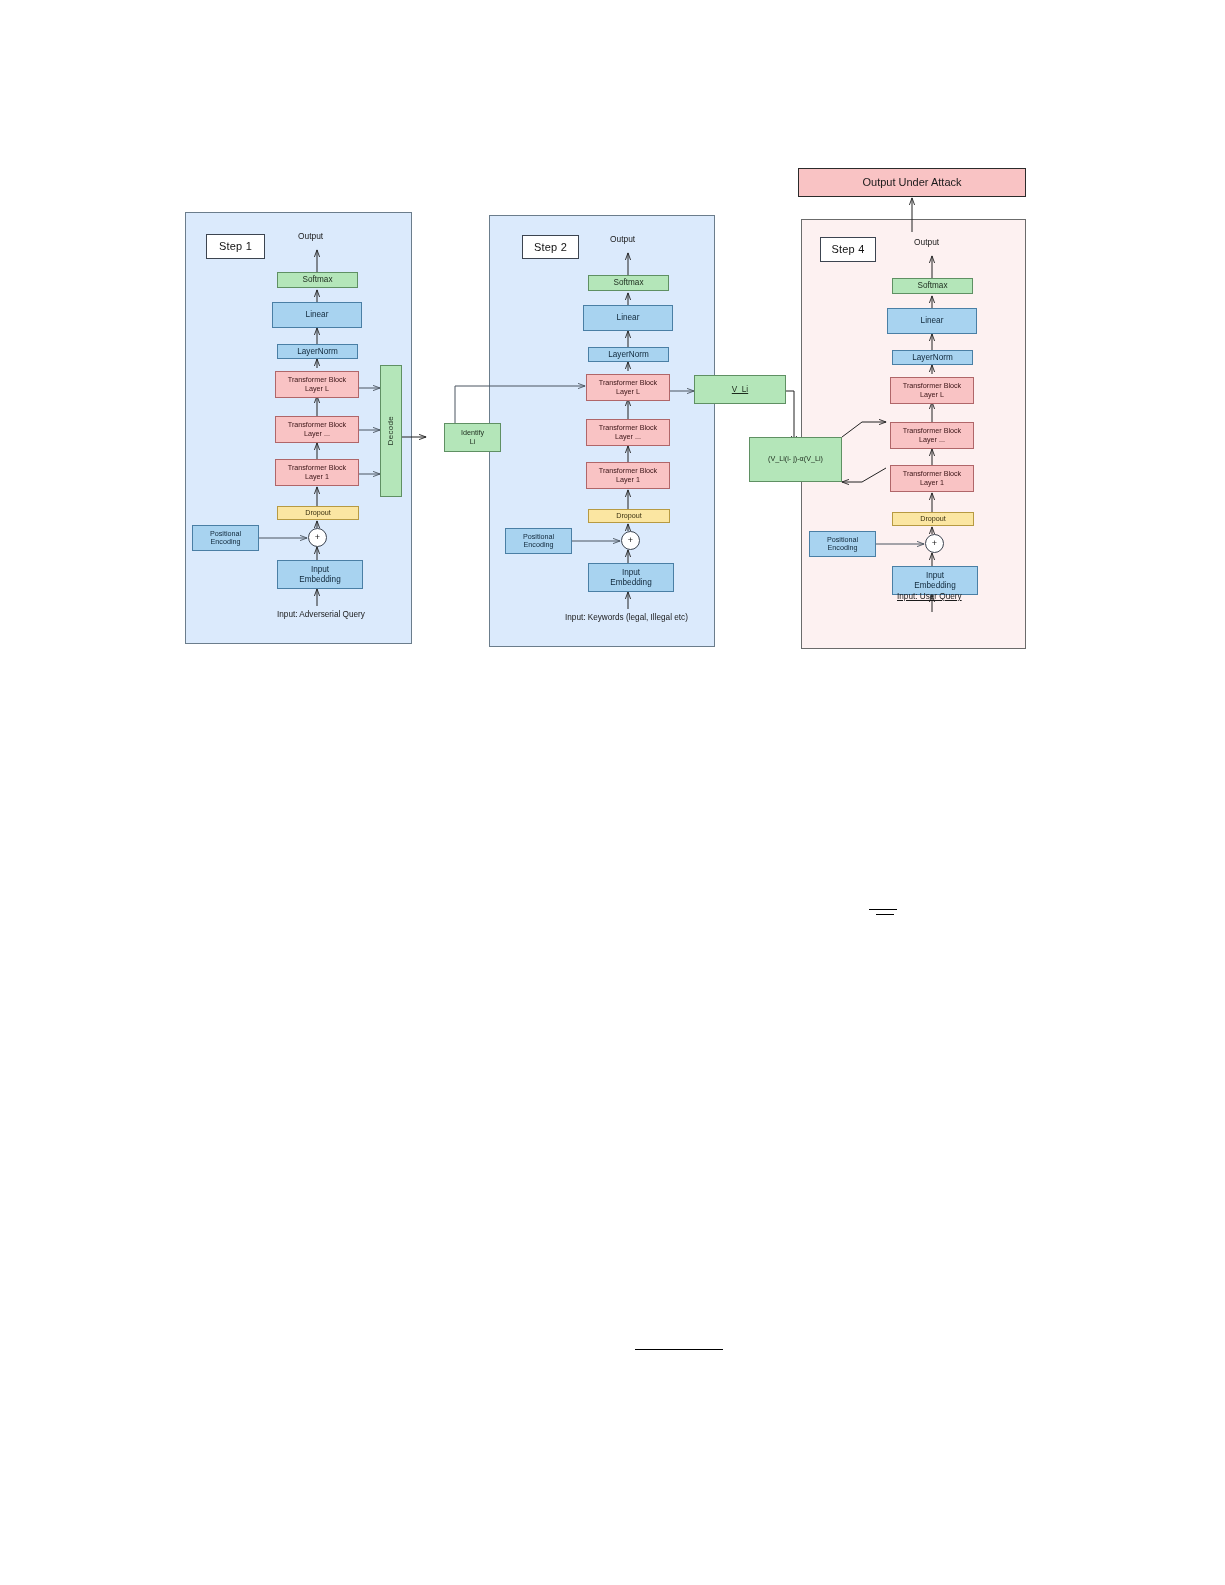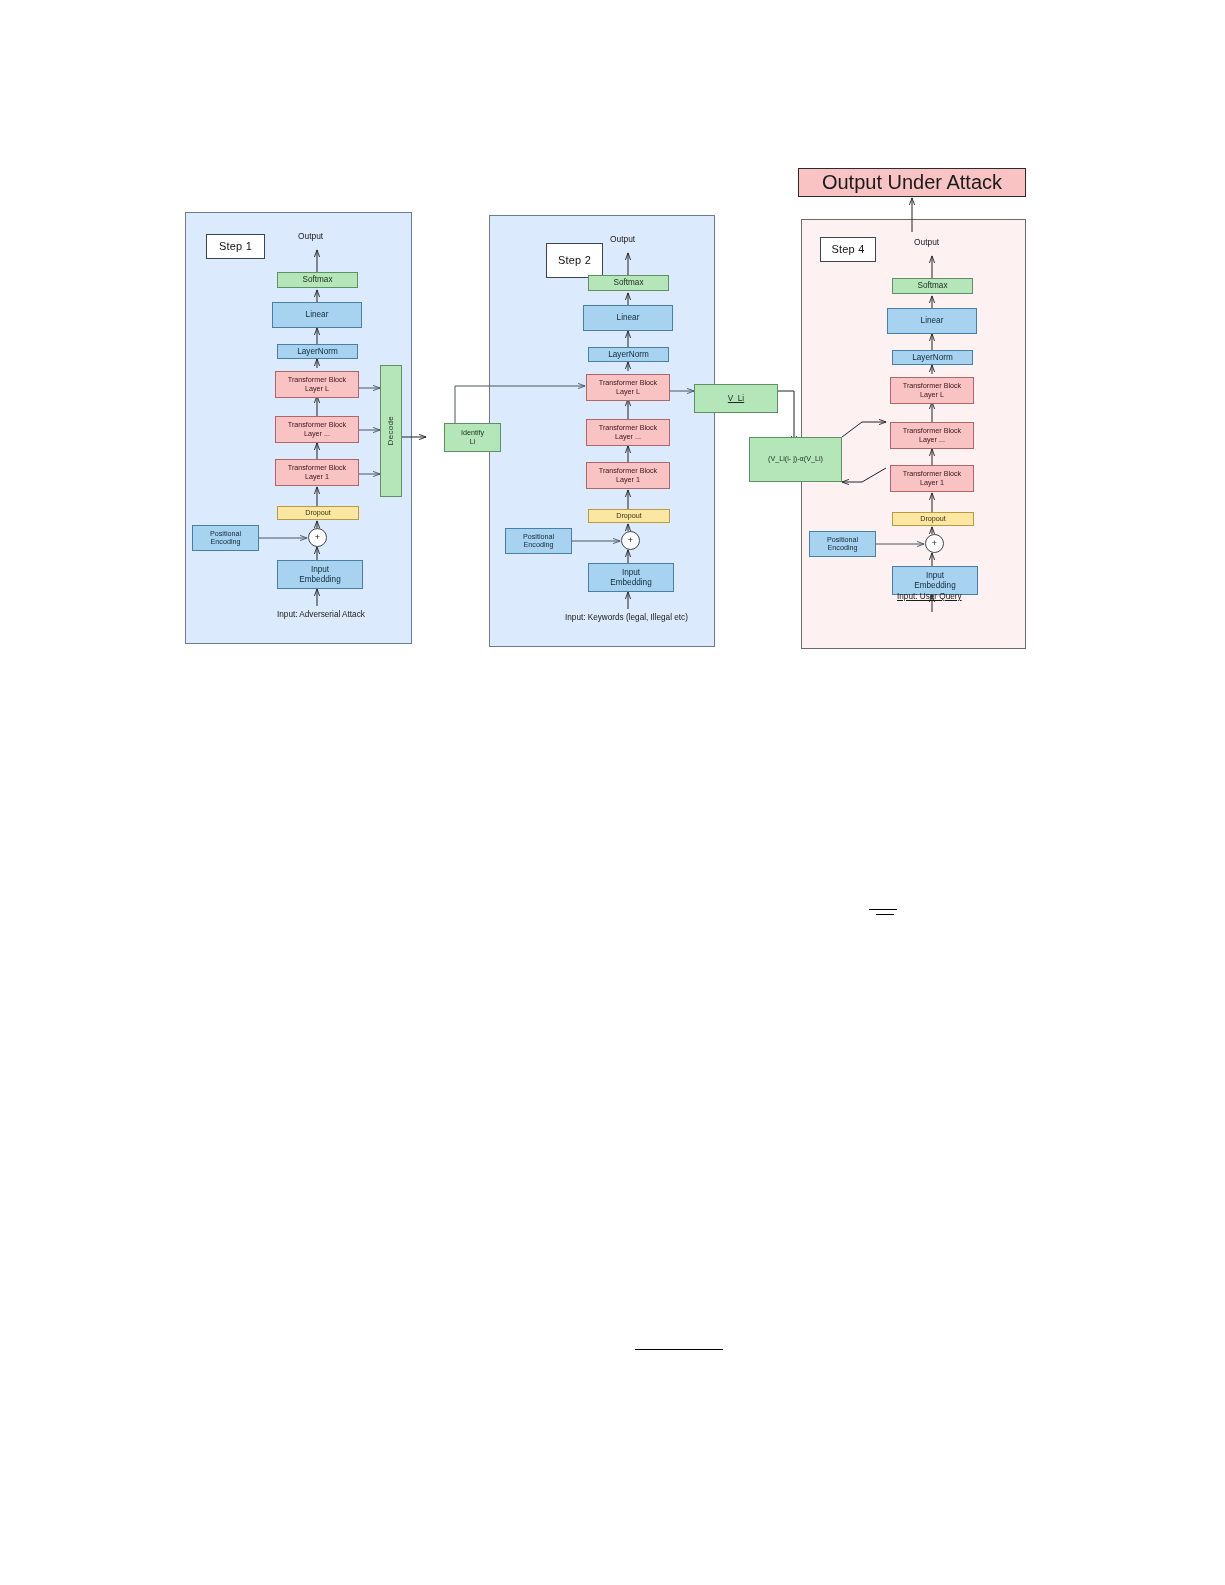--- a/index.html
+++ b/index.html
@@ -49,21 +49,21 @@
   .n-yellow { background: #fbe6a2; border-color: #b79a42; color: #3a3010; }
   .n-plain  { background: #ffffff; border-color: #3c4450; color: #111; }
   .n-banner { background: #f9c3c4; border-color: #2b2b2b; color: #1a1a1a; }
 
   .step-badge {
     font-size: 11px;
     letter-spacing: .2px;
   }
   .tiny   { font-size: 7.2px; }
   .small  { font-size: 8.2px; }
-  .banner-text { font-size: 20px; }
+  .banner-text { font-size: 11px; }
 
   .vert-label {
     writing-mode: vertical-rl;
     transform: rotate(180deg);
     font-size: 8px;
     letter-spacing: .3px;
   }
 
   .plus-node {
     border-radius: 50%;
@@ -176,49 +176,49 @@
   <div class="node n-pink tiny" style="left:275px; top:416px; width:84px; height:27px;">Transformer Block
 Layer ...</div>
   <div class="node n-pink tiny" style="left:275px; top:459px; width:84px; height:27px;">Transformer Block
 Layer 1</div>
   <div class="node n-yellow tiny" style="left:277px; top:506px; width:82px; height:14px;">Dropout</div>
   <div class="node plus-node" style="left:308px; top:528px; width:19px; height:19px;">+</div>
   <div class="node n-blue tiny" style="left:192px; top:525px; width:67px; height:26px;">Positional
 Encoding</div>
   <div class="node n-blue small" style="left:277px; top:560px; width:86px; height:29px;">Input
 Embedding</div>
-  <div class="caption" style="left:277px; top:610px;">Input:  Adverserial Attack</div>
+  <div class="caption" style="left:277px; top:610px;">Input:  Adverserial Query</div>
 
   <div class="node n-green" style="left:380px; top:365px; width:22px; height:132px;">
     <span class="vert-label">Decode</span>
   </div>
 
   <div class="node n-green tiny" style="left:444px; top:423px; width:57px; height:29px;">Identify
 Li</div>
 
-  <div class="node n-plain step-badge" style="left:546px; top:235px; width:57px; height:35px;margin-top:8px;">Step 2</div>
+  <div class="node n-plain step-badge" style="left:522px; top:235px; width:57px; height:24px;">Step 2</div>
   <div class="label-output" style="left:610px; top:234px;">Output</div>
   <div class="node n-green small" style="left:588px; top:275px; width:81px; height:16px;">Softmax</div>
   <div class="node n-blue small" style="left:583px; top:305px; width:90px; height:26px;">Linear</div>
   <div class="node n-blue small" style="left:588px; top:347px; width:81px; height:15px;">LayerNorm</div>
   <div class="node n-pink tiny" style="left:586px; top:374px; width:84px; height:27px;">Transformer Block
 Layer L</div>
   <div class="node n-pink tiny" style="left:586px; top:419px; width:84px; height:27px;">Transformer Block
 Layer ...</div>
   <div class="node n-pink tiny" style="left:586px; top:462px; width:84px; height:27px;">Transformer Block
 Layer 1</div>
   <div class="node n-yellow tiny" style="left:588px; top:509px; width:82px; height:14px;">Dropout</div>
   <div class="node plus-node" style="left:621px; top:531px; width:19px; height:19px;">+</div>
   <div class="node n-blue tiny" style="left:505px; top:528px; width:67px; height:26px;">Positional
 Encoding</div>
   <div class="node n-blue small" style="left:588px; top:563px; width:86px; height:29px;">Input
 Embedding</div>
   <div class="caption" style="left:565px; top:613px;text-align:right;">Input:  Keywords (legal, Illegal etc)</div>
 
-  <div class="node n-green small" style="left:694px; top:384px; width:84px; height:29px;text-decoration:underline;">V_Li</div>
+  <div class="node n-green small" style="left:694px; top:375px; width:92px; height:29px;text-decoration:underline;">V_Li</div>
 
   <div class="node n-green tiny" style="left:749px; top:437px; width:93px; height:45px;">(V_Li(i- j)-α(V_Li)</div>
 
   <div class="node n-plain step-badge" style="left:820px; top:237px; width:56px; height:25px;">Step 4</div>
   <div class="label-output" style="left:914px; top:237px;">Output</div>
   <div class="node n-green small" style="left:892px; top:278px; width:81px; height:16px;">Softmax</div>
   <div class="node n-blue small" style="left:887px; top:308px; width:90px; height:26px;">Linear</div>
   <div class="node n-blue small" style="left:892px; top:350px; width:81px; height:15px;">LayerNorm</div>
   <div class="node n-pink tiny" style="left:890px; top:377px; width:84px; height:27px;">Transformer Block
 Layer L</div>

